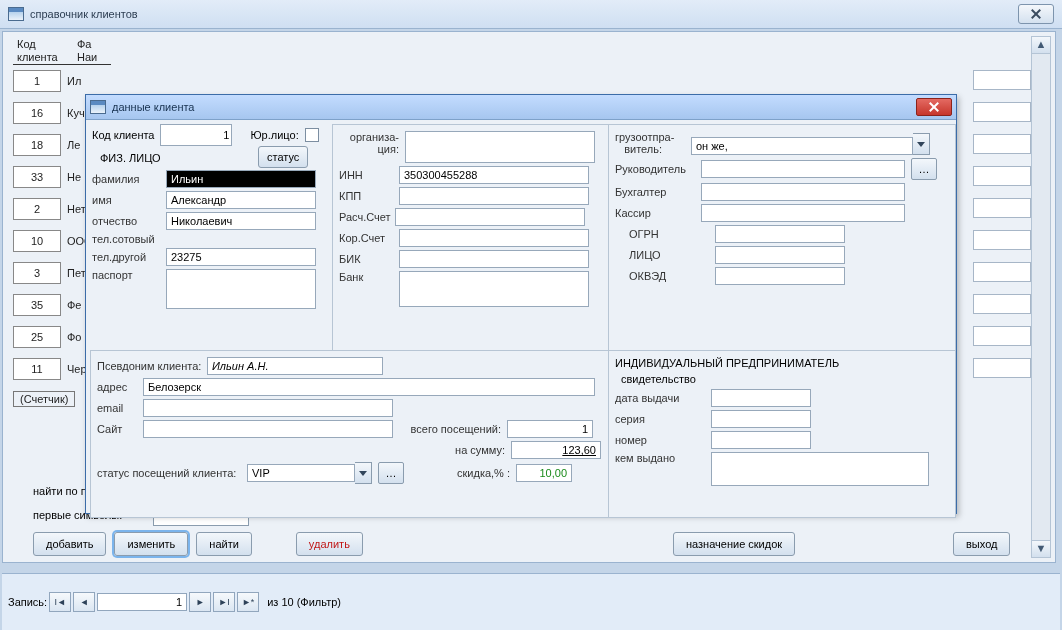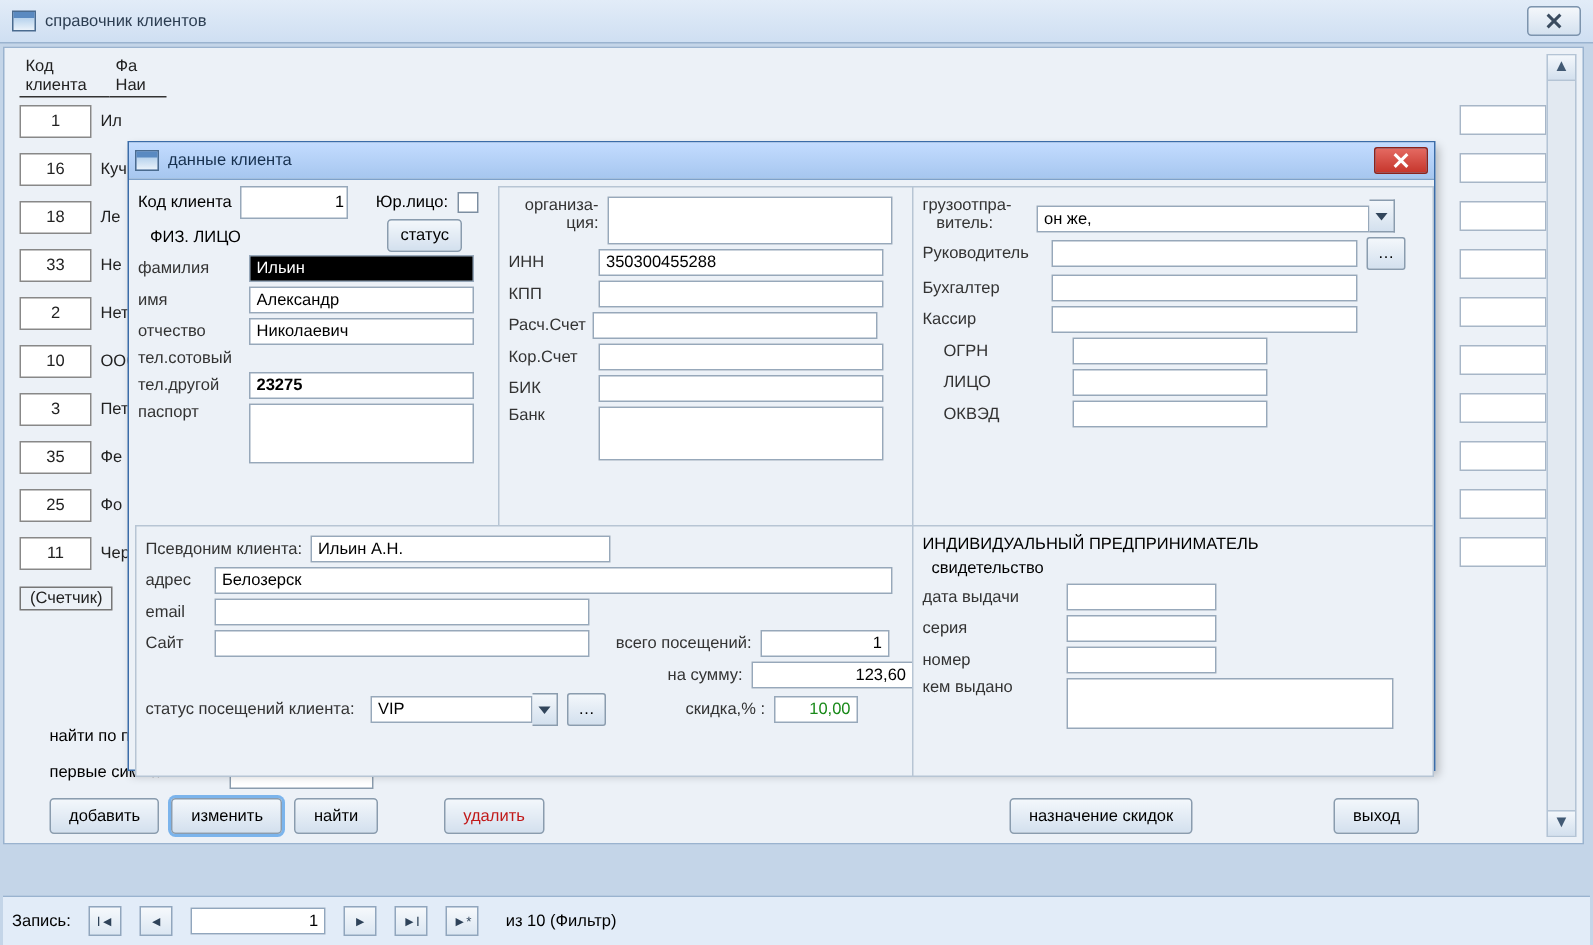--- a/index.html
+++ b/index.html
@@ -33,21 +33,21 @@
   .combo{display:flex;}
   .combo input{border:1px solid #8a9cae;height:18px;padding:0 4px;font:inherit;width:110px;}
   .combo .arrow-btn,.dd-arrow{width:16px;height:20px;border:1px solid #8a9cae;border-left:none;background:linear-gradient(#f3f7fb,#d3e0ee);display:flex;align-items:center;justify-content:center;}
   .tri-down{width:0;height:0;border-left:4px solid transparent;border-right:4px solid transparent;border-top:5px solid #31455b;}
   .btn{height:24px;border:1px solid #8a9cae;background:linear-gradient(#f3f7fb,#d3e0ee);border-radius:3px;padding:0 12px;font:inherit;cursor:pointer;}
   .btn-row{display:flex;gap:8px;align-items:center;margin-top:6px;}
   .btn.active{box-shadow:0 0 0 2px #7bb4ec;}
   .btn.danger{color:#c11818;}
   .found-label{color:#1846c4;font-weight:bold;margin-left:58px;}
   
-  .recnav{position:absolute;left:2px;bottom:0;right:2px;height:24px;background:#e2ecf8;border-top:1px solid #9ab3cf;display:flex;align-items:center;padding:4px 6px;gap:12px;}
+  .recnav{position:absolute;left:2px;bottom:0;right:2px;height:24px;background:#e2ecf8;border-top:1px solid #9ab3cf;display:flex;align-items:center;padding:16px 6px;gap:2px;}
   .recnav .navbtn{width:20px;height:18px;border:1px solid #91a6bd;background:linear-gradient(#f6f9fc,#dbe6f2);display:flex;align-items:center;justify-content:center;font-size:9px;color:#2e4259;}
   .recnav input{width:80px;height:16px;border:1px solid #91a6bd;text-align:right;padding:0 4px;font:inherit;}
   
   .modal{position:absolute;left:82px;top:62px;width:870px;height:418px;background:#ecf1f7;border:1px solid #3b6ca8;box-shadow:2px 3px 6px rgba(0,0,0,.25);}
   .modal-title{height:24px;background:linear-gradient(#c3dcff,#a6c6ef);display:flex;align-items:center;justify-content:space-between;padding:0 4px;border-bottom:1px solid #7ea1c9;}
   .modal-title .t{display:flex;align-items:center;color:#16304e;}
   .red-x{width:34px;height:16px;background:linear-gradient(#e46a62,#c6362c);border:1px solid #8b231b;border-radius:2px;display:flex;align-items:center;justify-content:center;}
   .red-x .x-shape:before,.red-x .x-shape:after{background:#fff;}
   .modal-body{position:relative;padding:6px 8px;}
   .fld{display:flex;align-items:center;margin-bottom:3px;}
@@ -165,21 +165,21 @@
         <input style="border: 1px solid rgb(138, 156, 174); height: 18px; width: 90px; font: inherit;" value="">
       </div>
       <div class="btn-row">
         <button class="btn">добавить</button>
         <button class="btn active">изменить</button>
         <button class="btn">найти</button>
         <span style="width:28px"></span>
         <button class="btn danger">удалить</button>
         <span style="flex:1"></span>
         <button class="btn" style="position:absolute;left:640px">назначение скидок</button>
-        <button class="btn" style="position:absolute;left:856px">выход</button>
+        <button class="btn" style="position:absolute;left:920px">выход</button>
       </div>
     </div>
 
     <div class="modal">
       <div class="modal-title">
         <div class="t">
             <span class="win-icon"></span>
           <span>данные клиента</span>
           </div>
         <div class="red-x">
@@ -209,21 +209,21 @@
             </div>
           <div class="fld">
               <label style="width:74px">отчество</label>
               <input style="width: 150px;" value="Николаевич">
             </div>
           <div class="fld">
               <label style="width:74px">тел.сотовый</label>
             </div>
           <div class="fld">
               <label style="width:74px">тел.другой</label>
-              <input style="width: 150px; font-weight: bold;" value="23275">
+              <input style="width: 150px;" value="23275">
             </div>
           <div class="fld" style="align-items:flex-start">
               <label style="width:74px">паспорт</label>
               <textarea style="width: 150px;" value=""></textarea>
             </div>
         </div>
 
         <div class="col group" style="left:246px;top:4px;width:270px;height:218px">
           <div class="fld" style="align-items:flex-start">
               <label style="width:60px;white-space:pre;text-align:right;margin-right:6px">организа-
@@ -289,40 +289,40 @@
             </div>
           <div class="fld">
               <label style="width:86px;padding-left:14px">ОКВЭД</label>
               <input style="width: 130px;" value="">
             </div>
         </div>
 
         <div class="col group" style="left:4px;top:230px;width:512px;height:154px">
           <div class="fld">
               <label style="width:110px">Псевдоним клиента:</label>
-              <input style="width: 200px;" value="Ильин А.Н.">
+              <input style="width: 176px; font-style: italic;" value="Ильин А.Н.">
             </div>
           <div class="fld">
               <label style="width:46px">адрес</label>
               <input style="width: 452px;" value="Белозерск">
             </div>
           <div class="fld">
               <label style="width:46px">email</label>
               <input style="width: 250px;" value="">
             </div>
           <div class="fld">
             <label style="width:46px">Сайт</label>
               <input style="width: 250px;" value="">
             <label style="width:108px;text-align:right;margin-right:6px">всего посещений:</label>
               <input class="right-align" style="width: 86px;" value="1">
           </div>
           <div class="fld">
             <span style="width:300px"></span>
             <label style="width:108px;text-align:right;margin-right:6px">на сумму:</label>
-              <input class="right-align" style="width: 108px;" value="123,60">
+              <input class="right-align" style="width: 90px; text-decoration: underline;" value="123,60">
           </div>
           <div class="fld">
             <label style="width:150px">статус посещений клиента:</label>
             <input style="width: 108px;" value="VIP">
             <div class="dd-arrow">
                 <div class="tri-down"></div>
               </div>
             <span style="width:6px"></span>
             <div class="three-dots">…</div>
             <label class="green" style="width:80px;text-align:right;margin:0 6px 0 26px">скидка,% :</label>

